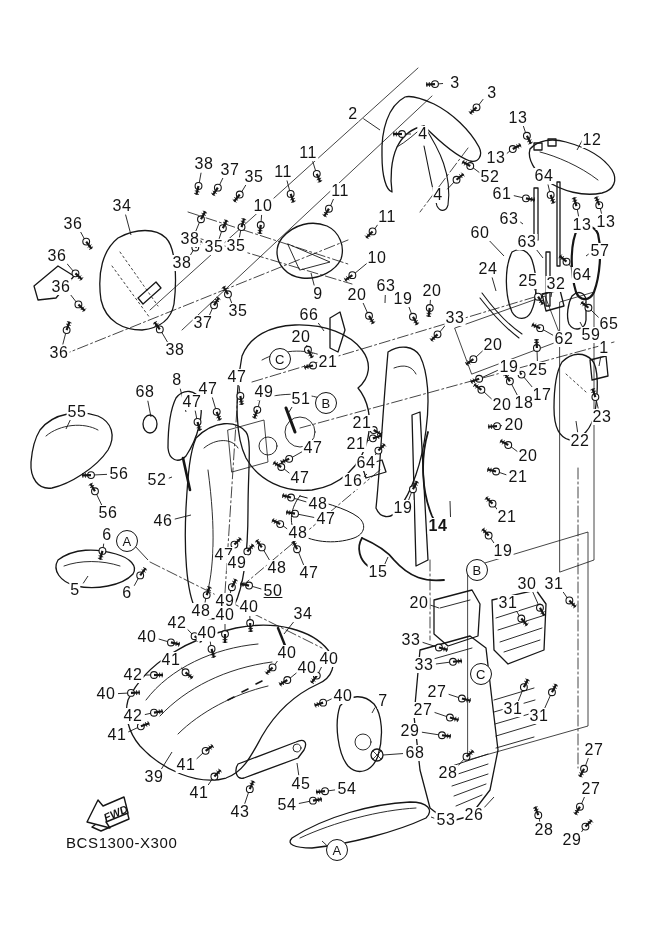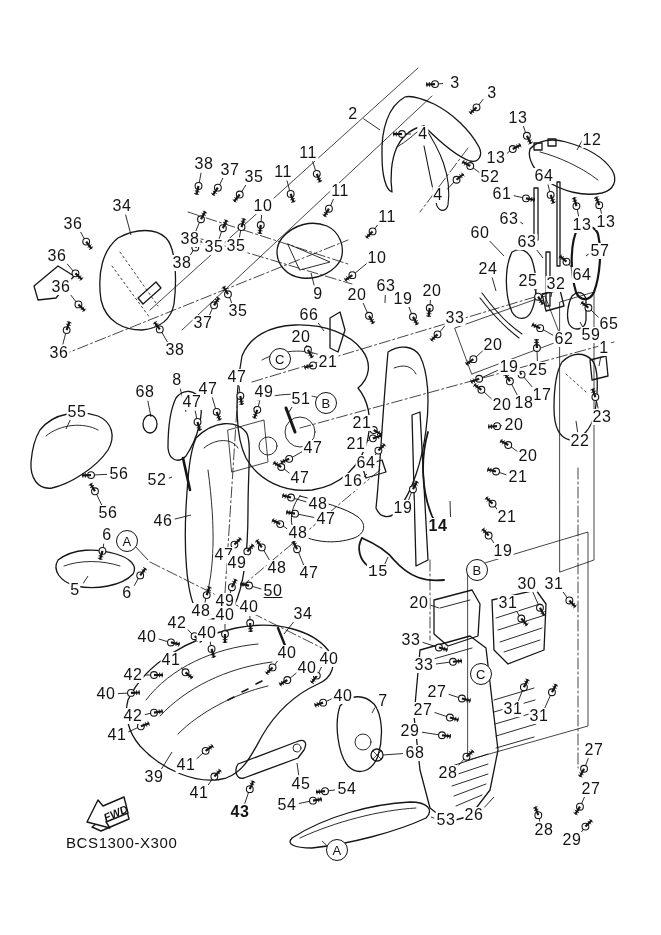--- a/index.html
+++ b/index.html
@@ -1071,21 +1071,21 @@
       <div class="callout" style="left: 163px; top: 521px;">46</div>
       <div class="callout" style="left: 438px; top: 526px; font-weight: bold;">14</div>
       <div class="callout" style="left: 298px; top: 533px;">48</div>
       <div class="callout" style="left: 107px; top: 535px;">6</div>
       <div class="callout circled" style="left: 127px; top: 541px;">A</div>
       <div class="callout" style="left: 503px; top: 551px;">19</div>
       <div class="callout" style="left: 224px; top: 555px;">47</div>
       <div class="callout" style="left: 237px; top: 563px;">49</div>
       <div class="callout" style="left: 277px; top: 568px;">48</div>
       <div class="callout" style="left: 309px; top: 573px;">47</div>
-      <div class="callout" style="left: 378px; top: 572px; font-family: Liberation Mono, monospace;">15</div>
+      <div class="callout" style="left: 378px; top: 572px;">15</div>
       <div class="callout circled" style="left: 477px; top: 570px;">B</div>
       <div class="callout" style="left: 527px; top: 584px;">30</div>
       <div class="callout" style="left: 554px; top: 584px;">31</div>
       <div class="callout" style="left: 75px; top: 590px;">5</div>
       <div class="callout" style="left: 273px; top: 591px; text-decoration: underline;">50</div>
       <div class="callout" style="left: 127px; top: 593px;">6</div>
       <div class="callout" style="left: 225px; top: 601px;">49</div>
       <div class="callout" style="left: 249px; top: 607px;">40</div>
       <div class="callout" style="left: 419px; top: 603px;">20</div>
       <div class="callout" style="left: 508px; top: 603px;">31</div>
@@ -1116,21 +1116,21 @@
       <div class="callout" style="left: 594px; top: 750px;">27</div>
       <div class="callout" style="left: 415px; top: 753px;">68</div>
       <div class="callout" style="left: 448px; top: 773px;">28</div>
       <div class="callout" style="left: 186px; top: 765px;">41</div>
       <div class="callout" style="left: 154px; top: 777px;">39</div>
       <div class="callout" style="left: 301px; top: 784px;">45</div>
       <div class="callout" style="left: 591px; top: 789px;">27</div>
       <div class="callout" style="left: 347px; top: 789px;">54</div>
       <div class="callout" style="left: 199px; top: 793px;">41</div>
       <div class="callout" style="left: 287px; top: 805px;">54</div>
-      <div class="callout" style="left: 240px; top: 812px; font-weight: bold;">43</div>
+      <div class="callout" style="left: 240px; top: 812px;">43</div>
       <div class="callout" style="left: 474px; top: 815px;">26</div>
       <div class="callout" style="left: 446px; top: 820px;">53</div>
       <div class="callout" style="left: 544px; top: 830px;">28</div>
       <div class="callout" style="left: 572px; top: 840px;">29</div>
       <div class="callout circled" style="left: 337px; top: 850px;">A</div>
     </div>
 
   <svg class="layer" viewBox="0 0 661 935" style="z-index:3">
     <g fill="#fff" stroke="#161616" stroke-width="1.4" stroke-linejoin="round">
       <path d="M 92,827 L 101,831 L 129,819 L 125,803 Z"></path>

